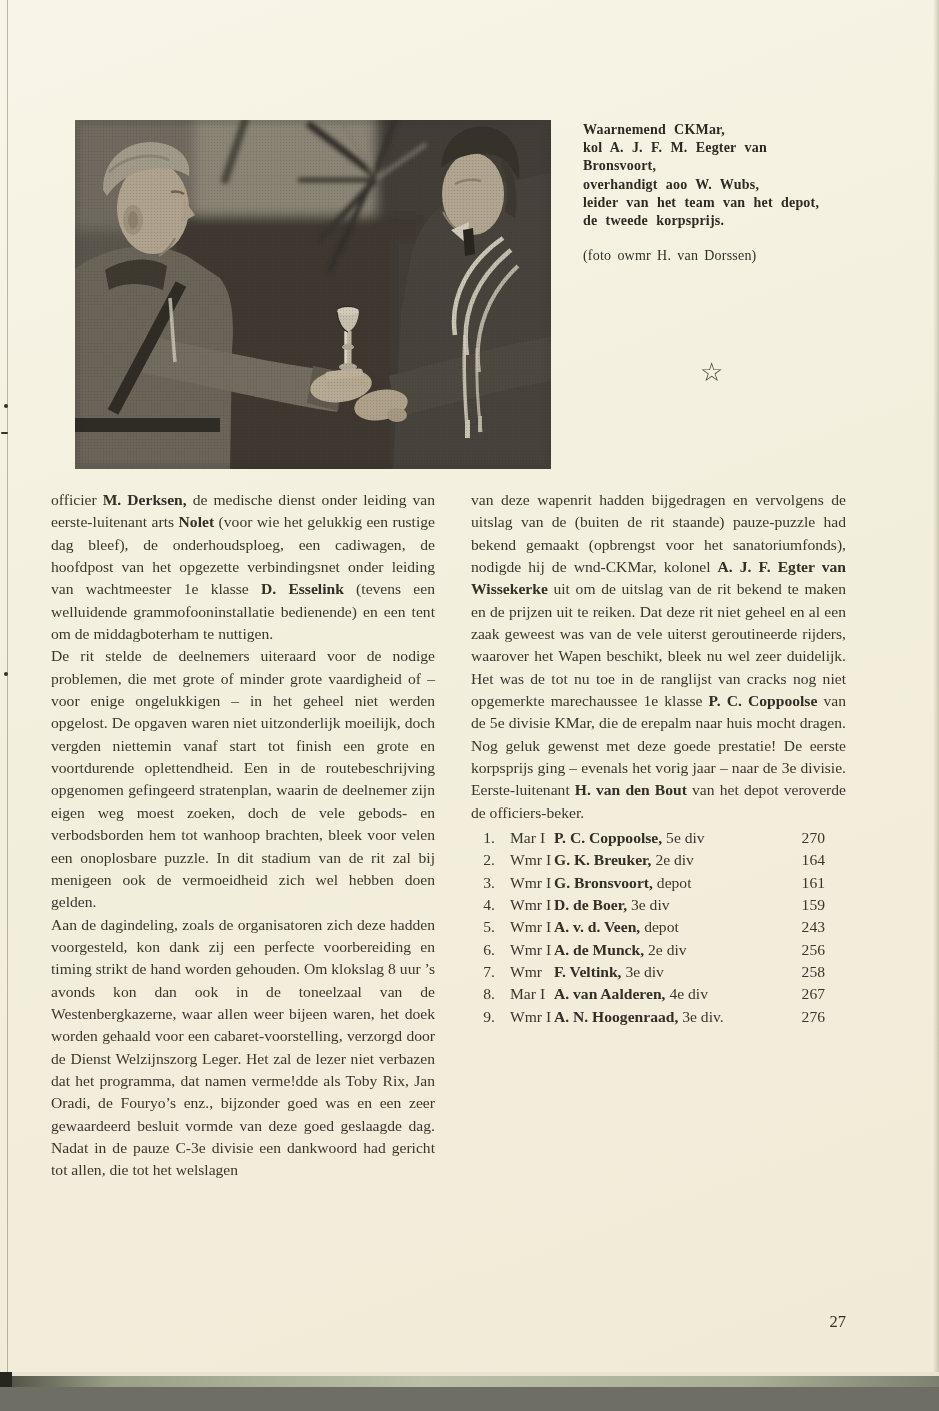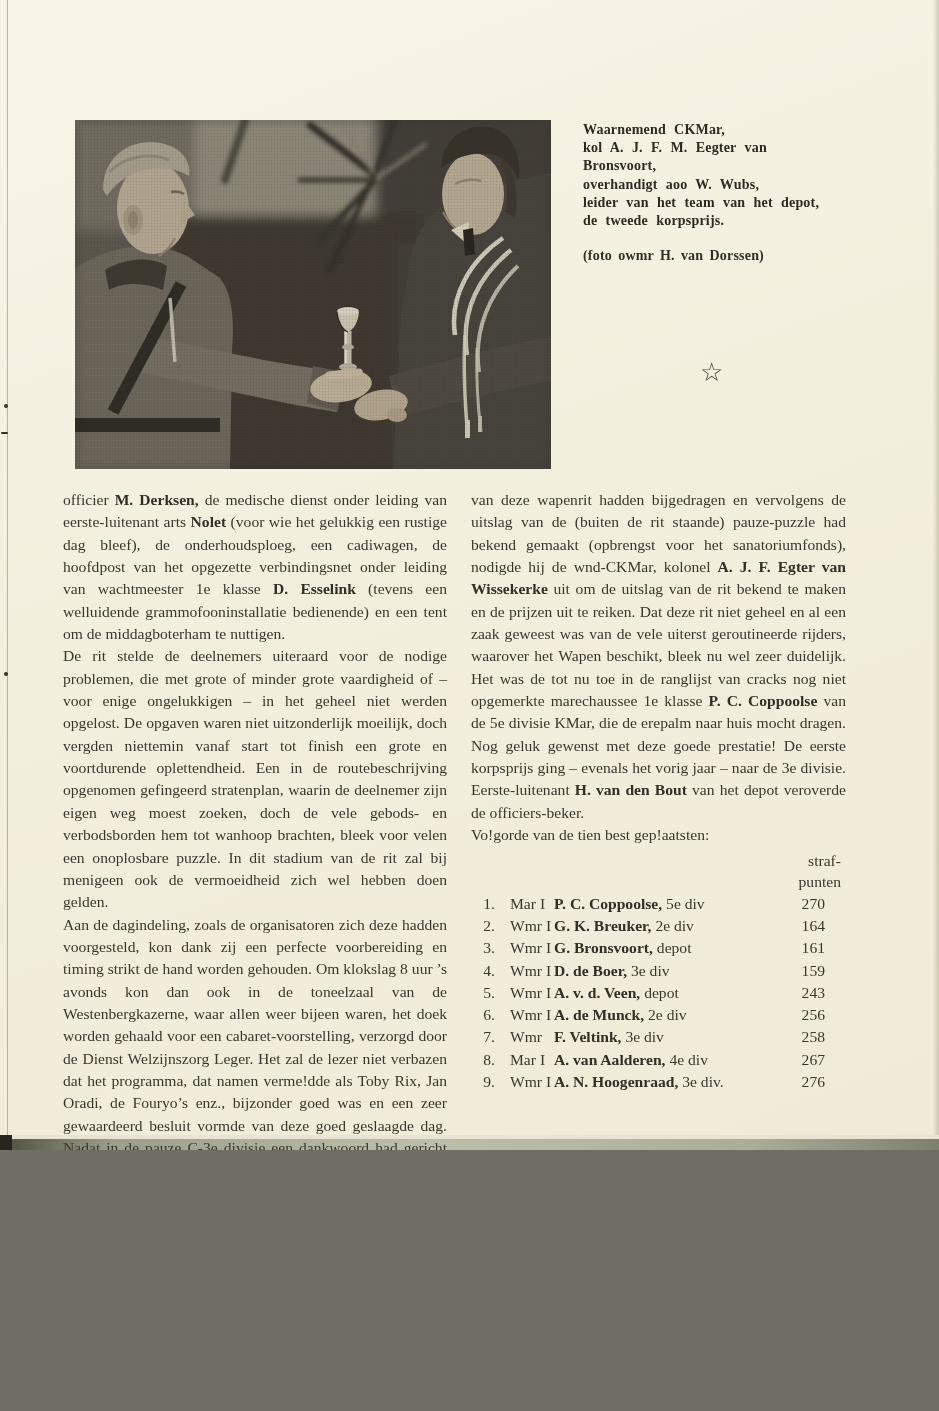--- a/index.html
+++ b/index.html
@@ -1,17 +1,17 @@
 <!DOCTYPE html>
 <html><head>
 <meta charset="utf-8">
 <style>
   html,body { margin:0; padding:0; background:#6e6e64; }
   .page {
-    position:relative; width:939px; height:1150px; overflow:hidden;
+    position:relative; width:939px; height:1387px; overflow:hidden;
     background:linear-gradient(160deg,#f8f5e8 0%,#f3efdd 45%,#efebd7 100%);
     font-family:"Liberation Serif","DejaVu Serif",serif;
     color:#3b362c;
   }
   
   .edge-line { position:absolute; left:7px; top:0; height:1398px; width:1px; background:rgba(125,118,96,.5); }
   .speck { position:absolute; border-radius:50%; background:#353128; }
   .right-shade { position:absolute; right:0; top:0; width:6px; height:100%;
     background:linear-gradient(to left, rgba(150,143,115,.4), rgba(150,143,115,0)); }
   .bottom-pale { position:absolute; left:0; bottom:11px; width:100%; height:4px; background:#e7e4d1; }
@@ -20,43 +20,43 @@
   .corner-dark { position:absolute; left:0; bottom:0; width:12px; height:15px; background:#26261f; }
 
   
   .photo { position:absolute; left:75px; top:120px; width:476px; height:349px; background:#57534a; }
   .photo svg { display:block; }
 
   
   .caption { position:absolute; left:583px; top:121px; width:272px;
     font-weight:700; font-size:14px; line-height:18.2px; word-spacing:4.5px;
     letter-spacing:.2px; color:#2e2a23; }
-  .caption .credit { margin-top:17px; font-weight:700; word-spacing:2.5px; color:#332f28; }
+  .caption .credit { margin-top:17px; font-weight:400; word-spacing:2.5px; color:#332f28; }
 
   .star { position:absolute; left:700px; top:357px; font-size:26px; color:#45403a; }
 
   
   .col { position:absolute; top:489px; font-size:15.6px; line-height:22.35px;
     text-align:justify; color:#3b362c; }
   .col p { margin:0; }
-  .col-left  { left:63px;  width:384px; }
+  .col-left  { left:51px;  width:384px; }
   .col-right { left:471px; width:375px; }
   .b { font-weight:700; color:#332e26; }
 
   
   .rank-table { margin-top:3px; }
   .rank-head { text-align:right; padding-right:5px; line-height:21.6px; }
   .rank-row { display:flex; line-height:22.3px; padding-right:21px; }
   .rk  { width:24px; text-align:right; flex:none; margin-right:15px; }
   .pfx { display:inline-block; width:44px; }
   .pt  { margin-left:auto; flex:none; }
   .rname { font-weight:700; color:#332e26; }
 
-  .page-num { position:absolute; left:812px; top:1352px; width:34px; text-align:left;
-    font-size:16.5px; font-weight:700; color:#332e26; }
+  .page-num { position:absolute; left:812px; top:1312px; width:34px; text-align:right;
+    font-size:16.5px; font-weight:400; color:#332e26; }
 </style>
 </head>
 <body>
 
 <div class="page">
 
   <div class="edge-line"></div>
   <div class="speck" style="left:4px;top:404px;width:4px;height:4px;"></div>
   <div class="speck" style="left:4px;top:672px;width:4px;height:4px;"></div>
   <div class="speck" style="left:1px;top:432px;width:7px;height:2px;border-radius:1px;"></div>
@@ -173,27 +173,22 @@
   <div class="star">☆</div>
 
   <div class="col col-left">
     <p><span>officier </span><span class="b">M. Derksen,</span><span> de medische dienst onder leiding van eerste-luitenant arts </span><span class="b">Nolet</span><span> (voor wie het gelukkig een rustige dag bleef), de onderhoudsploeg, een cadiwagen, de hoofdpost van het opgezette verbindingsnet onder leiding van wachtmeester 1e klasse </span><span class="b">D. Esselink</span><span> (tevens een welluidende grammofooninstallatie bedienende) en een tent om de middagboterham te nuttigen.</span></p>
     <p>De rit stelde de deelnemers uiteraard voor de nodige problemen, die met grote of minder grote vaardigheid of – voor enige ongelukkigen – in het geheel niet werden opgelost. De opgaven waren niet uitzonderlijk moeilijk, doch vergden niettemin vanaf start tot finish een grote en voortdurende oplettendheid. Een in de routebeschrijving opgenomen gefingeerd stratenplan, waarin de deelnemer zijn eigen weg moest zoeken, doch de vele gebods- en verbodsborden hem tot wanhoop brachten, bleek voor velen een onoplosbare puzzle. In dit stadium van de rit zal bij menigeen ook de vermoeidheid zich wel hebben doen gelden.</p>
     <p>Aan de dagindeling, zoals de organisatoren zich deze hadden voorgesteld, kon dank zij een perfecte voorbereiding en timing strikt de hand worden gehouden. Om klokslag 8 uur ’s avonds kon dan ook in de toneelzaal van de Westenbergkazerne, waar allen weer bijeen waren, het doek worden gehaald voor een cabaret-voorstelling, verzorgd door de Dienst Welzijnszorg Leger. Het zal de lezer niet verbazen dat het programma, dat namen verme!dde als Toby Rix, Jan Oradi, de Fouryo’s enz., bijzonder goed was en een zeer gewaardeerd besluit vormde van deze goed geslaagde dag. Nadat in de pauze C-3e divisie een dankwoord had gericht tot allen, die tot het welslagen</p>
   </div>
 
   <div class="col col-right">
     <p><span>van deze wapenrit hadden bijgedragen en vervolgens de uitslag van de (buiten de rit staande) pauze-puzzle had bekend gemaakt (opbrengst voor het sanatoriumfonds), nodigde hij de wnd-CKMar, kolonel </span><span class="b">A. J. F. Egter van Wissekerke</span><span> uit om de uitslag van de rit bekend te maken en de prijzen uit te reiken. Dat deze rit niet geheel en al een zaak geweest was van de vele uiterst geroutineerde rijders, waarover het Wapen beschikt, bleek nu wel zeer duidelijk. Het was de tot nu toe in de ranglijst van cracks nog niet opgemerkte marechaussee 1e klasse </span><span class="b">P. C. Coppoolse</span><span> van de 5e divisie KMar, die de erepalm naar huis mocht dragen. Nog geluk gewenst met deze goede prestatie! De eerste korpsprijs ging – evenals het vorig jaar – naar de 3e divisie. Eerste-luitenant </span><span class="b">H. van den Bout</span><span> van het depot veroverde de officiers-beker.</span></p>
-    <p>Vo!gorde van de tien best gep!aatsten:</p>
 
     <div class="rank-table">
-      <div class="rank-head">
-        <div>straf-</div>
-        <div>punten</div>
-      </div>
       <div class="rank-row">
           <span class="rk">1.</span>
           <span><span class="pfx">Mar I</span><span class="rname">P. C. Coppoolse,</span> <span>5e div</span></span>
           <span class="pt">270</span>
         </div>
       <div class="rank-row">
           <span class="rk">2.</span>
           <span><span class="pfx">Wmr I</span><span class="rname">G. K. Breuker,</span> <span>2e div</span></span>
           <span class="pt">164</span>
         </div>

